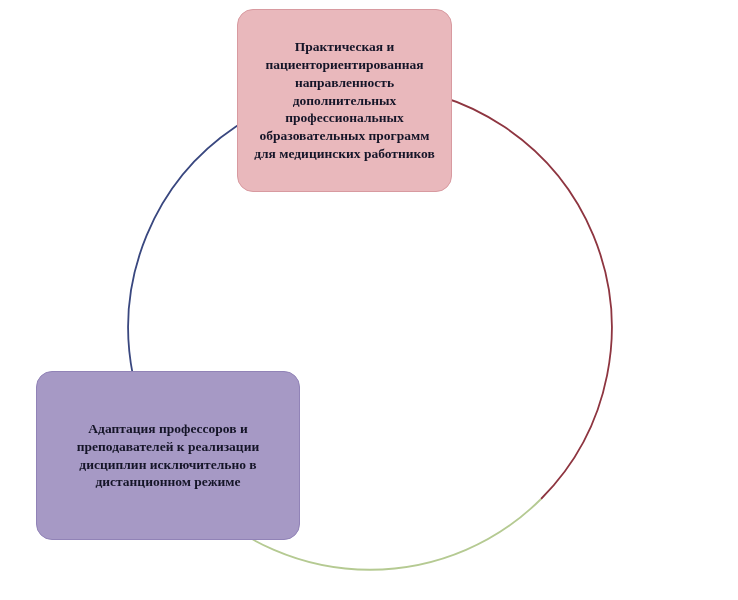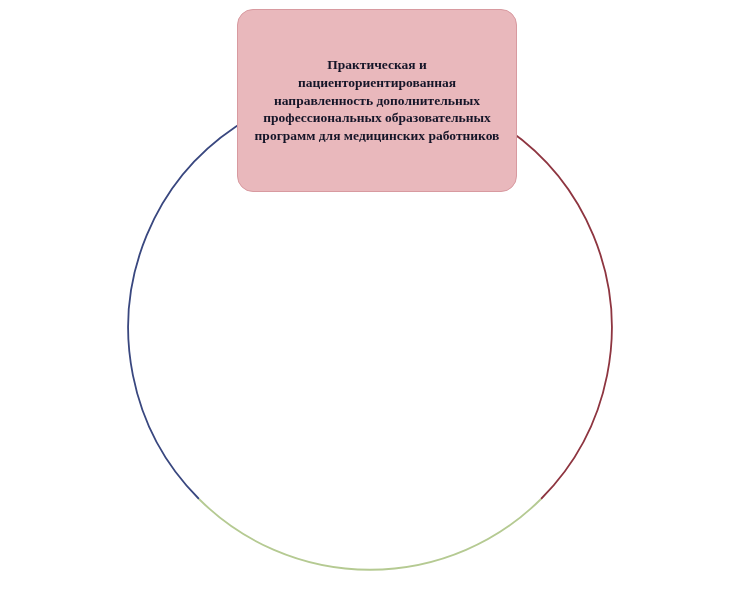--- a/index.html
+++ b/index.html
@@ -34,21 +34,21 @@
     padding: 10px 16px;
   }
   .node .label {
     font-weight: bold;
     color: #151528;
     line-height: 1.32;
   }
   .node-top {
     left: 237px;
     top: 9px;
-    width: 280px;
+    width: 215px;
     height: 183px;
   }
   .node-top .label { font-size: 13.5px; }
   .node-left {
     left: 36px;
     top: 371px;
     width: 264px;
     height: 169px;
   }
   .node-left .label { font-size: 13.5px; }
@@ -68,15 +68,18 @@
   <svg class="cycle-svg" viewBox="0 0 738 600" xmlns="http://www.w3.org/2000/svg">
     <path d="M 370 86 A 242 242 0 0 0 199 499" fill="none" stroke-width="1.8" stroke="#39477f"></path>
     <path d="M 370 86 A 242 242 0 0 1 541 499" fill="none" stroke-width="1.8" stroke="#8e3540"></path>
     <path d="M 199 499 A 242 242 0 0 0 541 499" fill="none" stroke-width="1.8" stroke="#b5ca92"></path>
   </svg>
 
   <div class="node node-top" style="background-color: rgb(233, 184, 188); border-color: rgb(216, 154, 160);">
     <div class="label">Практическая и пациенториентированная направленность дополнительных профессиональных образовательных программ для медицинских работников</div>
   </div>
 
+  <div class="node node-left" style="background-color: rgb(166, 153, 197); border-color: rgb(145, 131, 183);">
+    <div class="label">Адаптация профессоров и преподавателей к реализации дисциплин исключительно в дистанционном режиме</div>
+  </div>
 
 
 </div>
 
 </body></html>

